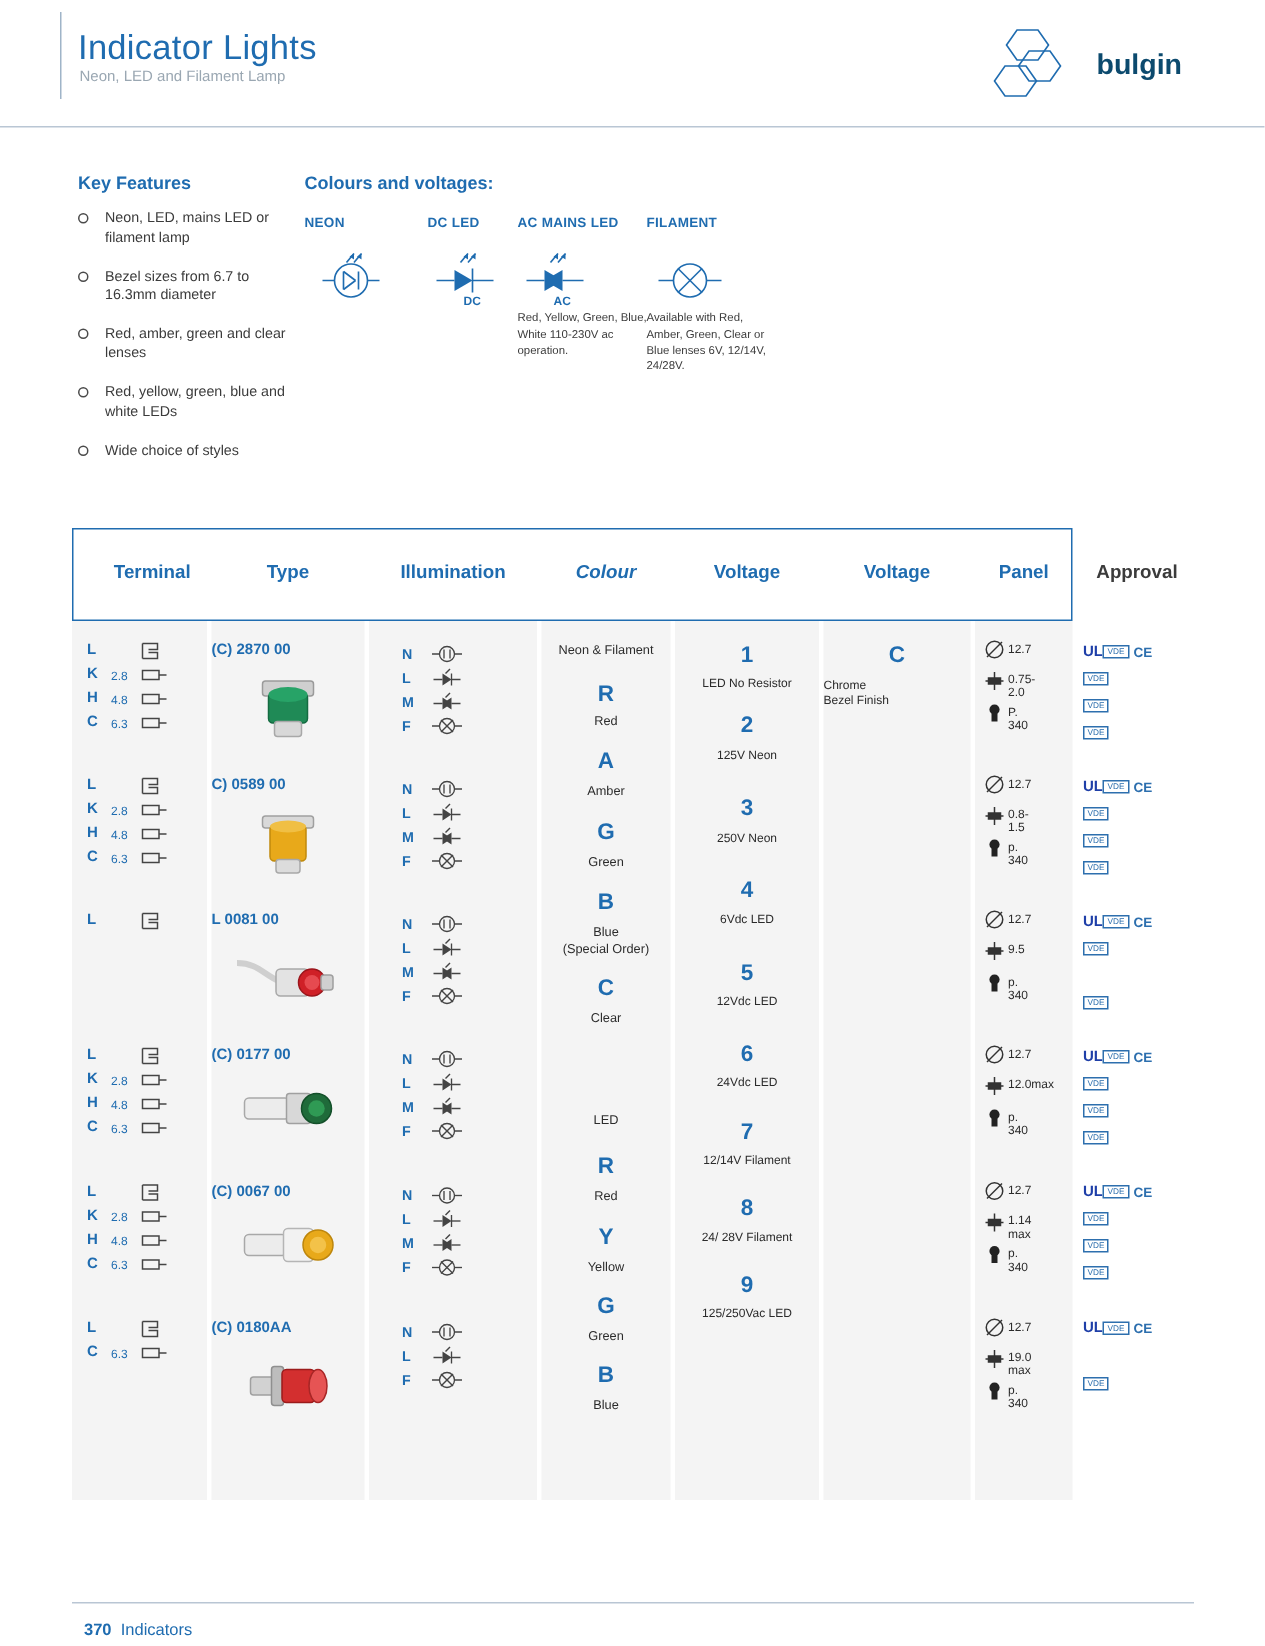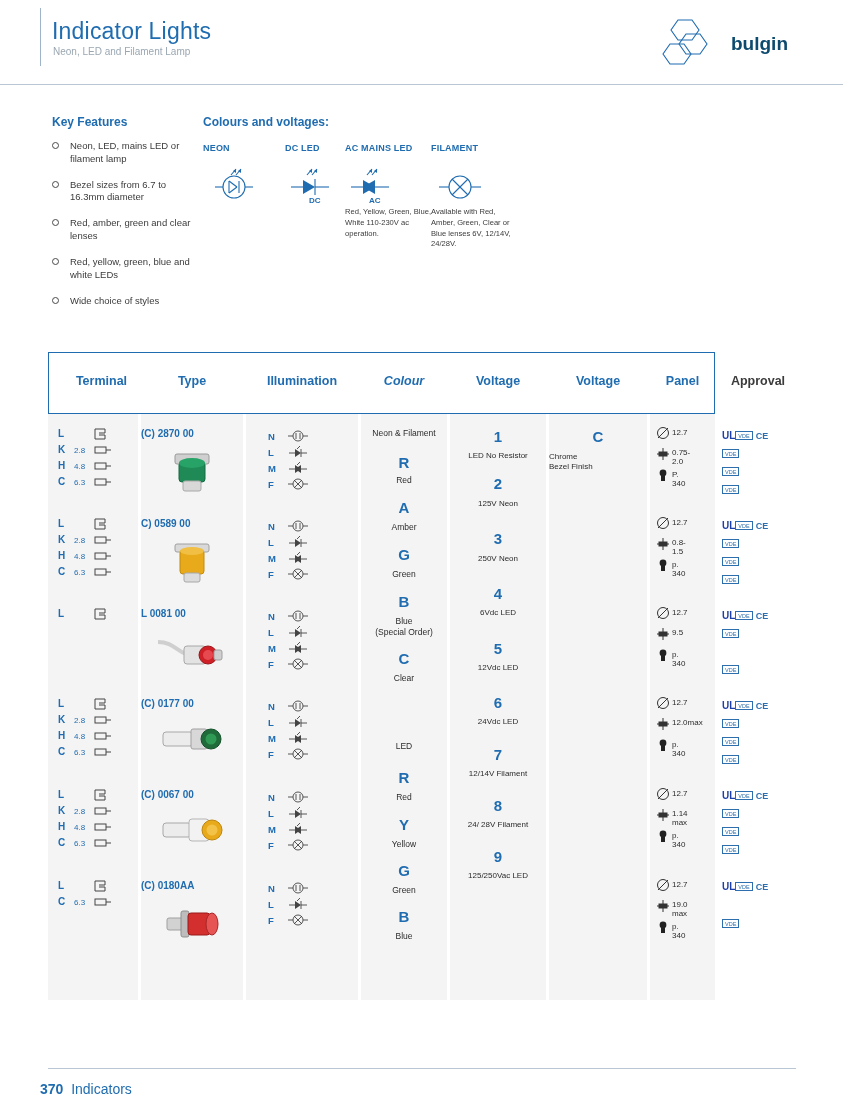--- a/index.html
+++ b/index.html
@@ -132,21 +132,21 @@
   .ap-badge {
     display:inline-block; height:9px; padding:0 2px; margin-right:3px;
     border:1px solid #2d6fae; color:#2d6fae; font-size:5.5px; line-height:9px;
     vertical-align:middle; background:#fff;
   }
   .ap-ul { color:#1f3fa8; font-size:10px; font-weight:bold; vertical-align:middle; }
   .ap-ce { color:#2d6fae; font-size:9px; font-weight:bold; vertical-align:middle; }
 
   
   .footer-rule { position:absolute; left:48px; top:1068px; width:748px; height:1px; background:#b9c6d4; }
-  .footer-text { position:absolute; left:40px; top:1081px; font-size:14px; color:#1f6cb0;text-align:center; }
+  .footer-text { position:absolute; left:56px; top:1081px; font-size:11px; color:#1f6cb0;text-align:center; }
   .footer-text b { font-weight:bold; }
 </style>
 </head>
 <body>
 
 <div class="page">
 
   <div class="header">
     <div class="header-rule"></div>
     <div class="title">Indicator Lights</div>

